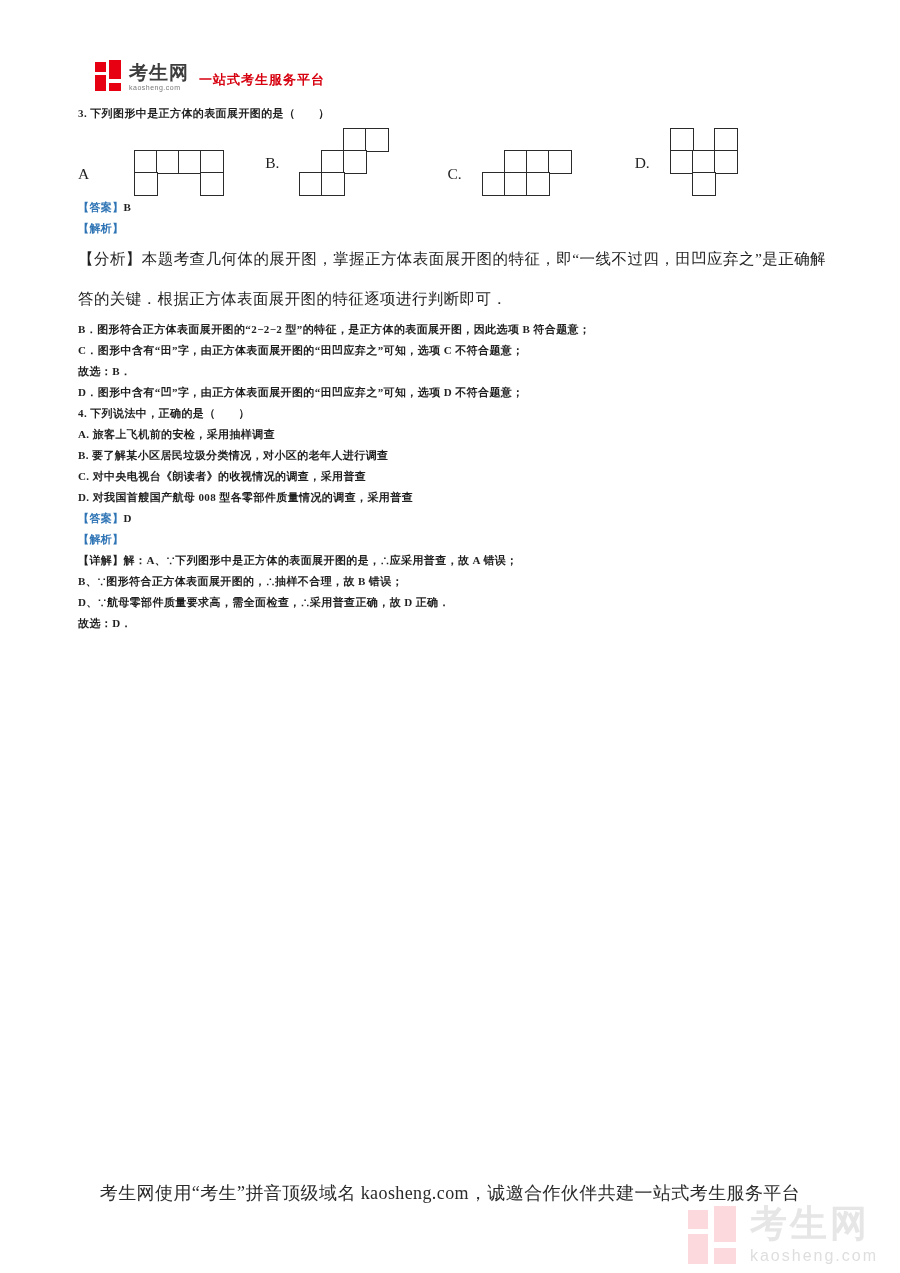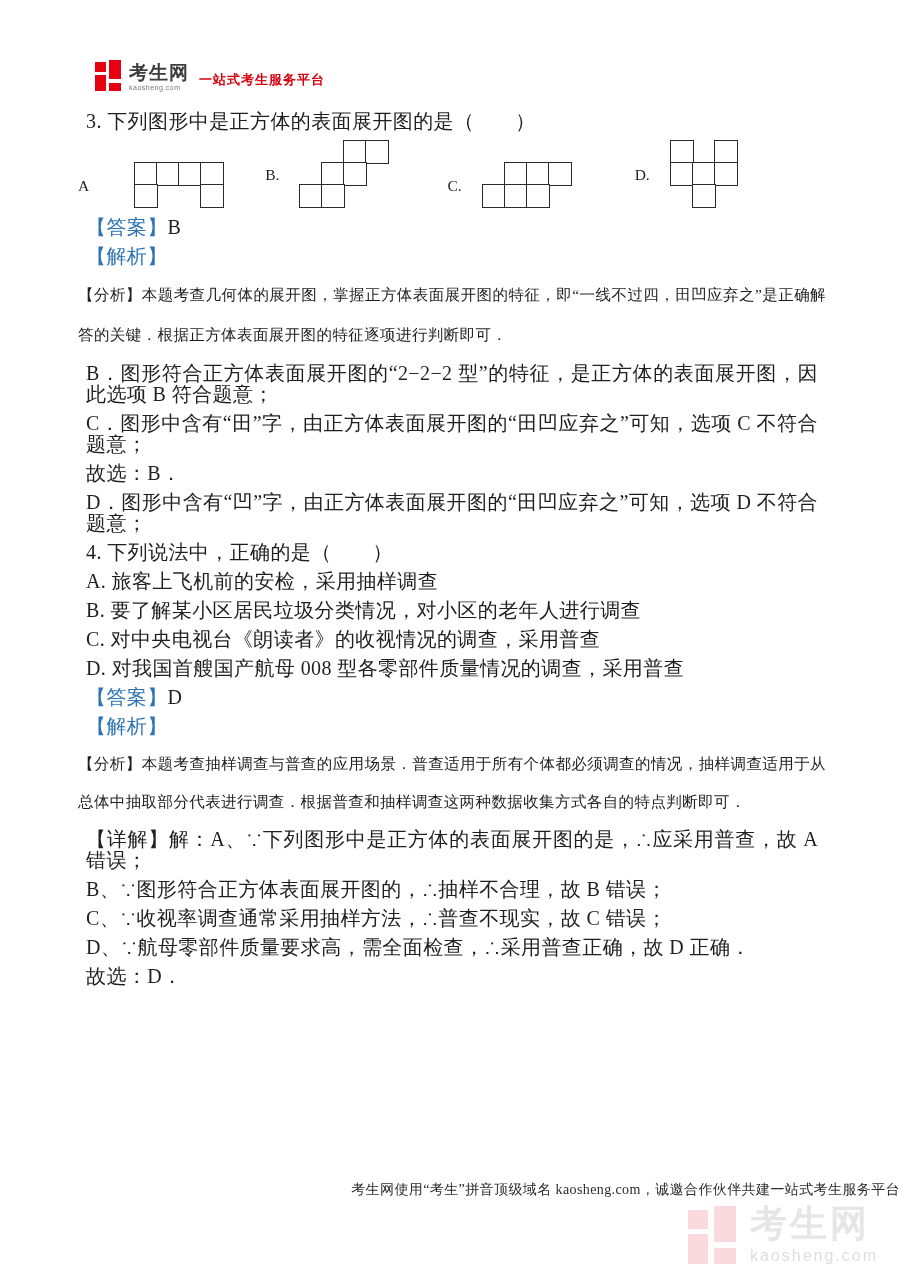--- a/index.html
+++ b/index.html
@@ -17,21 +17,21 @@
   .brand-box{display:flex;flex-direction:column;line-height:1;}
   .brand-name{font-size:19px;font-weight:bold;color:#3d3d3d;letter-spacing:1px;
               font-family:"Liberation Sans","DejaVu Sans",sans-serif;}
   .brand-domain{font-size:7px;color:#777;letter-spacing:.5px;margin-top:2px;
               font-family:"Liberation Sans","DejaVu Sans",sans-serif;}
   .tagline{font-size:13px;font-weight:bold;color:#d7000f;margin-left:10px;margin-bottom:2px;
               font-family:"Liberation Sans","DejaVu Sans",sans-serif;letter-spacing:1px;}
 
   
   .content{position:absolute;left:78px;top:103px;width:748px;}
-  p.line{margin:8px;font-size:20px;line-height:21px;letter-spacing:.4px;text-align:justify;}
+  p.line{margin:0;font-size:11px;line-height:21px;letter-spacing:.4px;text-align:justify;font-weight:bold;}
   p.para2{margin:0;font-size:15.5px;line-height:40px;letter-spacing:.4px;text-align:justify;}
   p.para2b{margin:0;font-size:15.5px;line-height:38px;letter-spacing:.4px;text-align:justify;}
   .blue{color:#2e74b5;}
 
   
   .mt-figs{margin-top:4px;}
   .mt-ans3{margin-top:21px;}
   .mt-jiexi3{margin-top:17px;}
   .mt-fenxi3{margin-top:11px;}
   .mt-d1{margin-top:0px;}
@@ -59,22 +59,22 @@
   .fig-block{display:flex;align-items:center;}
   .fig-label{font-size:15.5px;margin-right:20px;}
   .fig-label-a{margin-right:45px;}
   .net{position:relative;}
   .net-cell{position:absolute;box-sizing:content-box;border:1.3px solid #2b2b2b;background:#fff;}
   .mlB{margin-left:40px;}
   .mlC{margin-left:57px;}
   .mlD{margin-left:62px;}
 
   
-  .footer{position:absolute;left:0;right:0;top:1181px;text-align:right;
-          font-size:14px;color:#2b2b2b;letter-spacing:.4px;}
+  .footer{position:absolute;left:0;right:0;top:1181px;text-align:center;
+          font-size:18px;color:#2b2b2b;letter-spacing:.4px;}
 
   
   .watermark{position:absolute;right:22px;top:1205px;display:flex;align-items:center;opacity:1;}
   .wm-icon{position:relative;width:52px;height:58px;margin-right:10px;}
   .wm-icon span{position:absolute;background:#fbd9dc;}
   .wk-a{left:0;top:4px;width:20px;height:19px;}
   .wk-b{left:0;top:28px;width:20px;height:30px;}
   .wk-c{left:26px;top:0;width:22px;height:36px;}
   .wk-d{left:26px;top:42px;width:22px;height:16px;}
   .wm-text{display:flex;flex-direction:column;line-height:1;}
@@ -167,25 +167,23 @@
     <p class="line mt-q4">4. 下列说法中，正确的是（　　）</p>
     <p class="line mt-oa">A. 旅客上飞机前的安检，采用抽样调查</p>
     <p class="line mt-ob">B. 要了解某小区居民垃圾分类情况，对小区的老年人进行调查</p>
     <p class="line mt-oc">C. 对中央电视台《朗读者》的收视情况的调查，采用普查</p>
     <p class="line mt-od">D. 对我国首艘国产航母 008 型各零部件质量情况的调查，采用普查</p>
 
     <p class="line mt-ans4"><span class="blue">【答案】</span><span>D</span></p>
 
     <p class="line mt-jiexi4 blue">【解析】</p>
 
-    <p class="para2b mt-fenxi4">【分析】本题考查抽样调查与普查的应用场景．普查适用于所有个体都必须调查的情况，抽样调查适用于从总体中抽取部分代表进行调查．根据普查和抽样调查这两种数据收集方式各自的特点判断即可．</p>
 
     <p class="line mt-e1">【详解】解：A、∵下列图形中是正方体的表面展开图的是，∴应采用普查，故 A 错误；</p>
     <p class="line mt-e2">B、∵图形符合正方体表面展开图的，∴抽样不合理，故 B 错误；</p>
-    <p class="line mt-e3">C、∵收视率调查通常采用抽样方法，∴普查不现实，故 C 错误；</p>
     <p class="line mt-e4">D、∵航母零部件质量要求高，需全面检查，∴采用普查正确，故 D 正确．</p>
     <p class="line mt-gx4">故选：D．</p>
 
 
   </div>
 
   <div class="footer">考生网使用“考生”拼音顶级域名 kaosheng.com，诚邀合作伙伴共建一站式考生服务平台</div>
 
   <div class="watermark">
     <div class="wm-icon">

